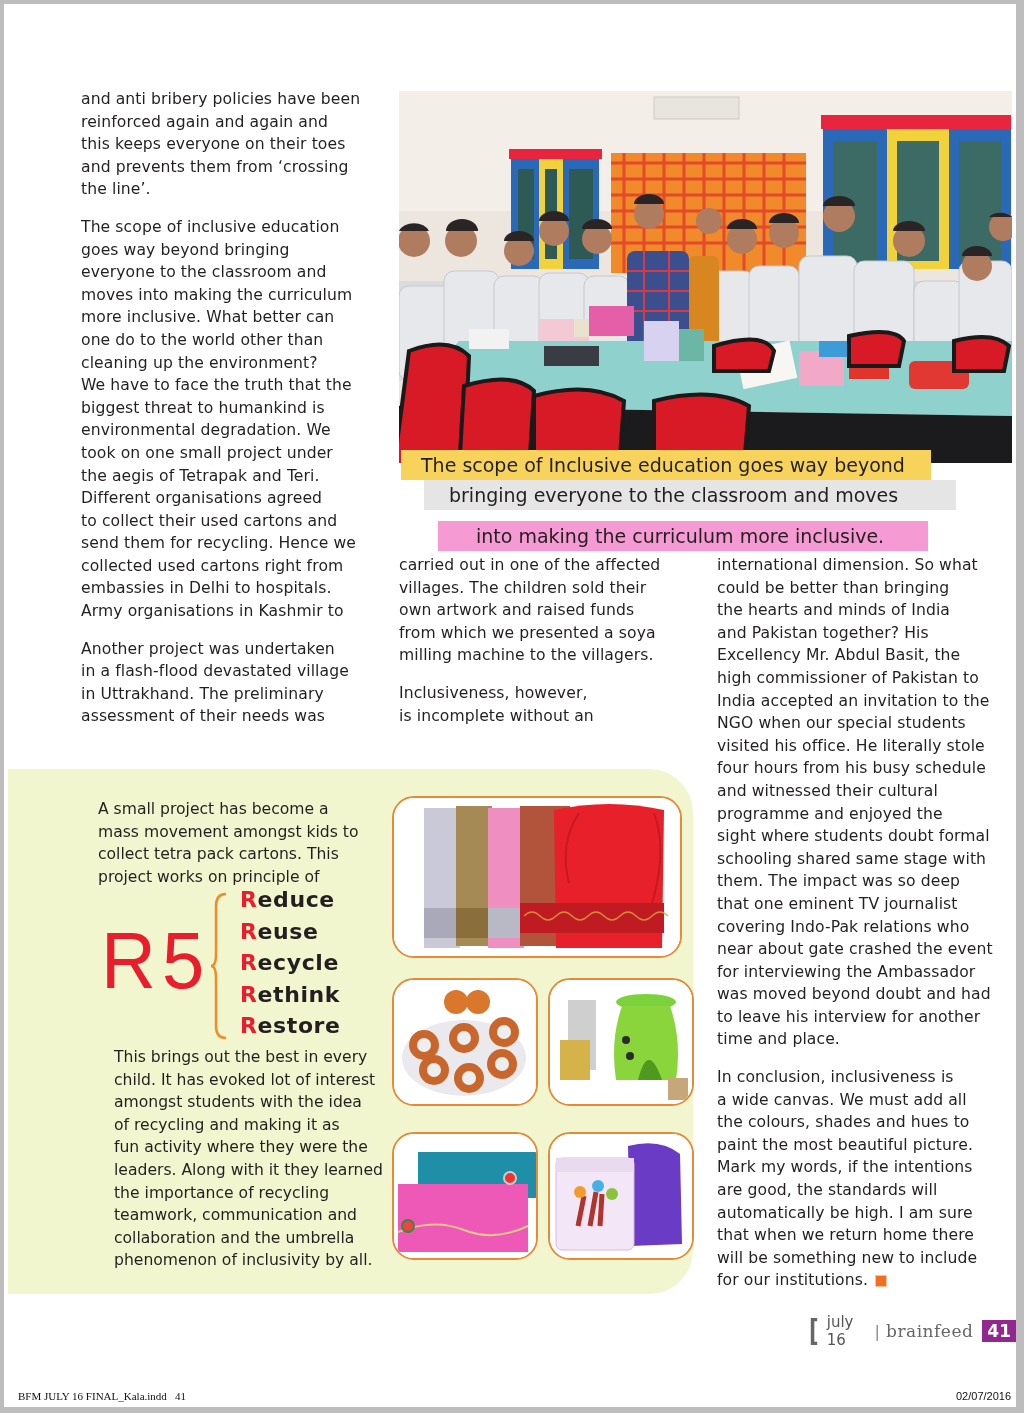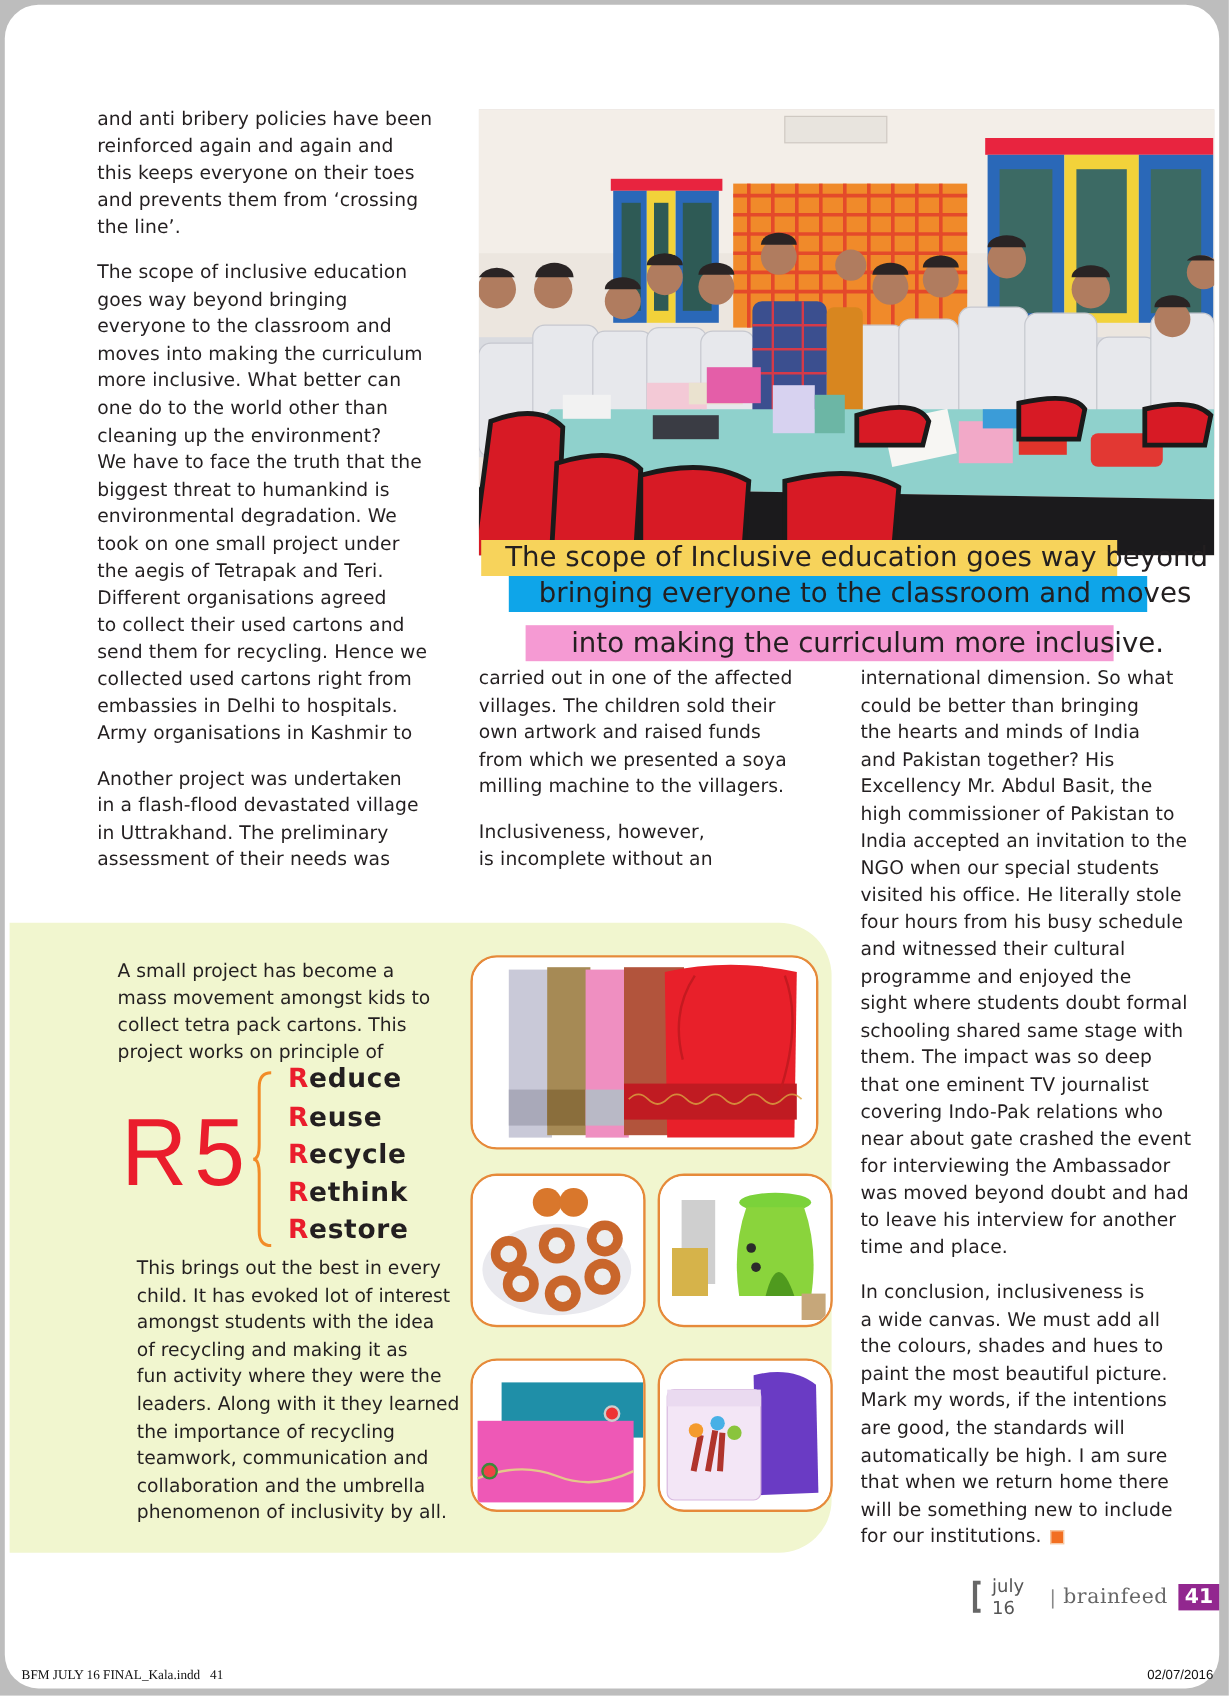--- a/index.html
+++ b/index.html
@@ -1,28 +1,28 @@
 <!DOCTYPE html>
 <html><head>
 <meta charset="utf-8">
 <style>
   html,body{margin:0;padding:0;}
   body{width:1024px;height:1413px;background:#bdbdbd;position:relative;overflow:hidden;
        font-family:"DejaVu Sans","Liberation Sans",sans-serif;}
-  .page{position:absolute;left:4px;top:4px;width:1012px;height:1403px;background:#ffffff;border-radius:28px;}
+  .page{position:absolute;left:4px;top:4px;width:1012px;height:1403px;background:#ffffff;}
   .col{position:absolute;font-size:15.6px;line-height:22.6px;color:#231f20;letter-spacing:0.1px;}
   .col p{margin:0 0 15px 0;}
   .col p.nogap{margin:0;}
   .ln{display:block;white-space:nowrap;}
   
   .photo{position:absolute;left:395px;top:87px;width:613px;height:372px;overflow:hidden;background:#e9e4df;}
   
-  .band{position:absolute;height:30px;font-size:23px;line-height:30px;color:#231f20;white-space:nowrap;}
+  .band{position:absolute;height:30px;font-size:19px;line-height:30px;color:#231f20;white-space:nowrap;}
   .b1{left:397px;top:446px;width:530px;background:#f7d35b;padding-left:20px;box-sizing:border-box;}
-  .b2{left:420px;top:476px;width:532px;background:#0ea5e9;padding-left:25px;box-sizing:border-box;}
+  .b2{left:420px;top:476px;width:532px;background:#e5e5e5;padding-left:25px;box-sizing:border-box;}
   .b3{left:434px;top:506px;width:490px;background:#f59ad3;padding-left:38px;box-sizing:border-box;margin-top:11px;}
   
   .panel{position:absolute;left:4px;top:765px;width:685px;height:525px;background:#f1f6cf;
          border-radius:0 44px 44px 0;}
   .panel-text{position:absolute;font-size:15.6px;line-height:22.6px;color:#231f20;}
   .r5{position:absolute;left:97px;top:917px;font-size:76px;line-height:80px;color:#ea1d2c;
       font-family:"Liberation Sans","DejaVu Sans",sans-serif;letter-spacing:6px;font-weight:400;transform:scaleY(1.05);}
   .brace{position:absolute;left:206px;top:888px;width:18px;height:148px;}
   .rlist{position:absolute;left:236px;top:880px;font-size:22px;line-height:31.6px;color:#231f20;font-weight:bold;letter-spacing:0.6px;}
   .rlist .R{color:#ea1d2c;}

